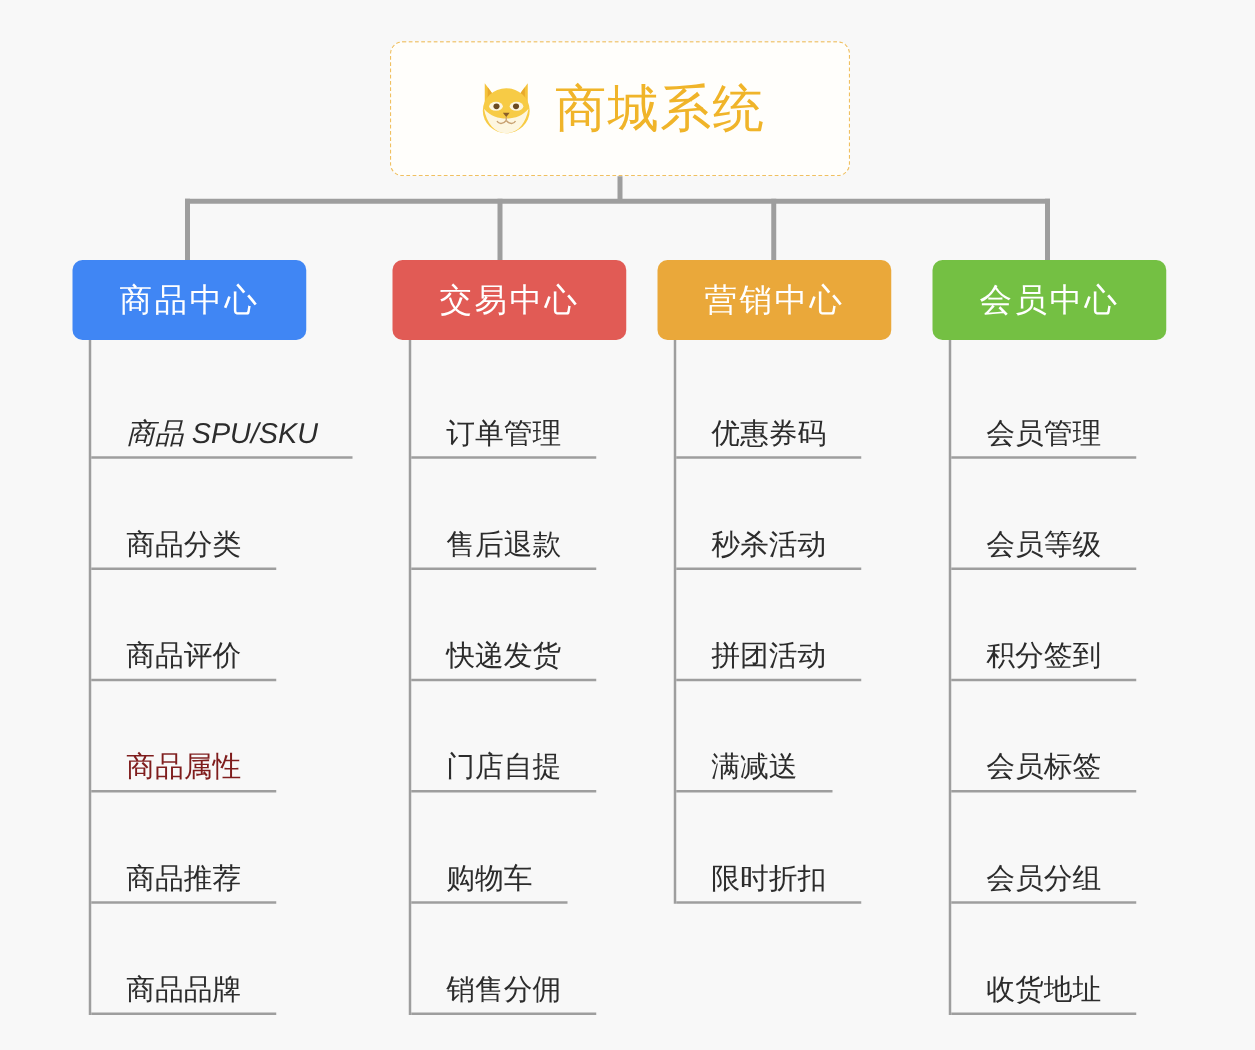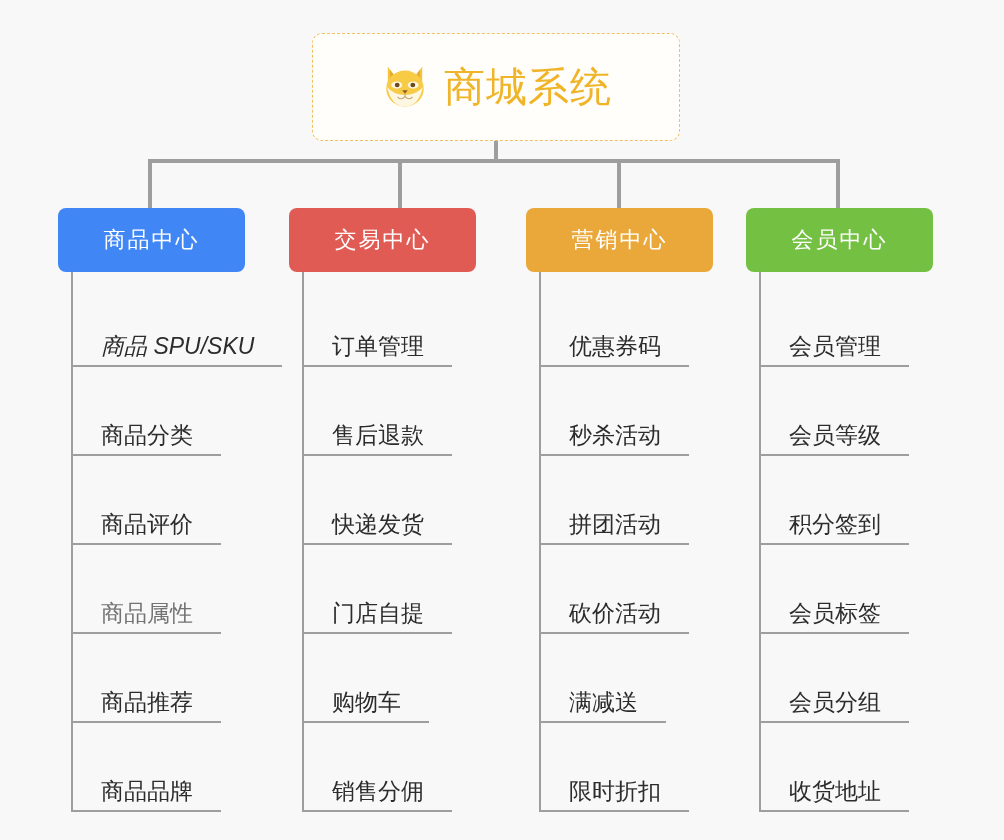--- a/index.html
+++ b/index.html
@@ -79,32 +79,32 @@
   .conn-drop.d2 { left: 398px; }
   .conn-drop.d3 { left: 617px; }
   .conn-drop.d4 { left: 836px; }
 
   
   .column {
     position: absolute;
     top: 208px;
   }
   .column.c1 { left: 58px;  }
-  .column.c2 { left: 289px; }
+  .column.c2 { left: 314px; }
   .column.c3 { left: 526px; }
   .column.c4 { left: 746px; }
 
   .cat-header {
     height: 64px;
     border-radius: 8px;
     display: flex;
     align-items: center;
     justify-content: center;
     color: #ffffff;
-    font-size: 22px;
+    font-size: 26px;
     letter-spacing: 2px;
     box-sizing: border-box;
     padding: 0 10px;
     white-space: nowrap;
   }
   .column.c1 .cat-header { width: 187px; }
   .column.c2 .cat-header { width: 187px; }
   .column.c3 .cat-header { width: 187px; }
   .column.c4 .cat-header { width: 187px; }
 
@@ -174,21 +174,21 @@
       <div class="leaf-item">
           <span class="leaf-inner" style="border-bottom-color: rgb(158, 158, 158); color: rgb(44, 44, 44); font-style: italic;">商品 SPU/SKU</span>
         </div>
       <div class="leaf-item">
           <span class="leaf-inner" style="border-bottom-color: rgb(158, 158, 158); color: rgb(44, 44, 44);">商品分类</span>
         </div>
       <div class="leaf-item">
           <span class="leaf-inner" style="border-bottom-color: rgb(158, 158, 158); color: rgb(44, 44, 44);">商品评价</span>
         </div>
       <div class="leaf-item">
-          <span class="leaf-inner" style="border-bottom-color: rgb(158, 158, 158); color: #737373;">商品属性</span>
+          <span class="leaf-inner" style="border-bottom-color: rgb(158, 158, 158); color: #7f1d1d;">商品属性</span>
         </div>
       <div class="leaf-item">
           <span class="leaf-inner" style="border-bottom-color: rgb(158, 158, 158); color: rgb(44, 44, 44);">商品推荐</span>
         </div>
       <div class="leaf-item">
           <span class="leaf-inner" style="border-bottom-color: rgb(158, 158, 158); color: rgb(44, 44, 44);">商品品牌</span>
         </div>
     </div>
   </div>
 
@@ -222,23 +222,20 @@
       <div class="leaf-item">
           <span class="leaf-inner" style="border-bottom-color: rgb(158, 158, 158); color: rgb(44, 44, 44);">优惠券码</span>
         </div>
       <div class="leaf-item">
           <span class="leaf-inner" style="border-bottom-color: rgb(158, 158, 158); color: rgb(44, 44, 44);">秒杀活动</span>
         </div>
       <div class="leaf-item">
           <span class="leaf-inner" style="border-bottom-color: rgb(158, 158, 158); color: rgb(44, 44, 44);">拼团活动</span>
         </div>
       <div class="leaf-item">
-          <span class="leaf-inner" style="border-bottom-color: rgb(158, 158, 158); color: rgb(44, 44, 44);">砍价活动</span>
-        </div>
-      <div class="leaf-item">
           <span class="leaf-inner" style="border-bottom-color: rgb(158, 158, 158); color: rgb(44, 44, 44);">满减送</span>
         </div>
       <div class="leaf-item">
           <span class="leaf-inner" style="border-bottom-color: rgb(158, 158, 158); color: rgb(44, 44, 44);">限时折扣</span>
         </div>
     </div>
   </div>
 
   <div class="column c4">
     <div class="cat-header" style="background-color: rgb(116, 192, 67);">会员中心</div>

